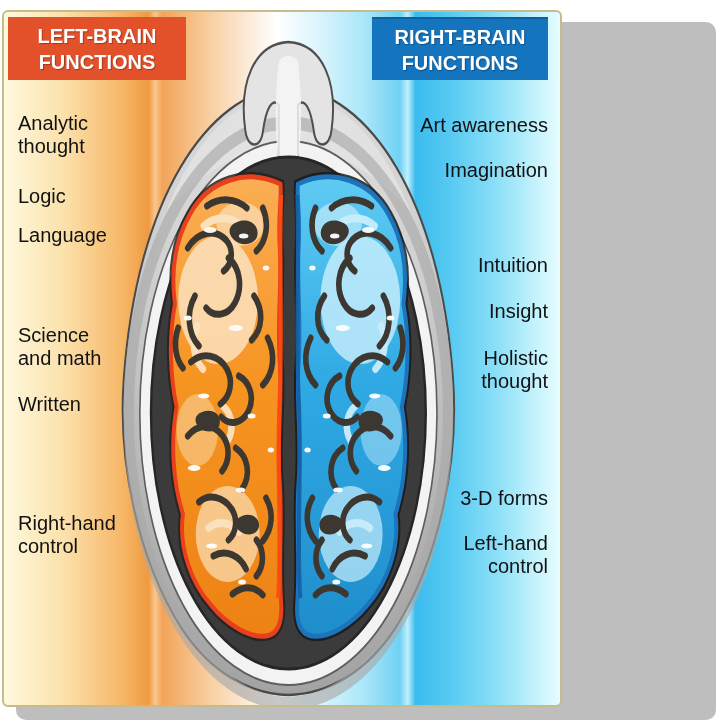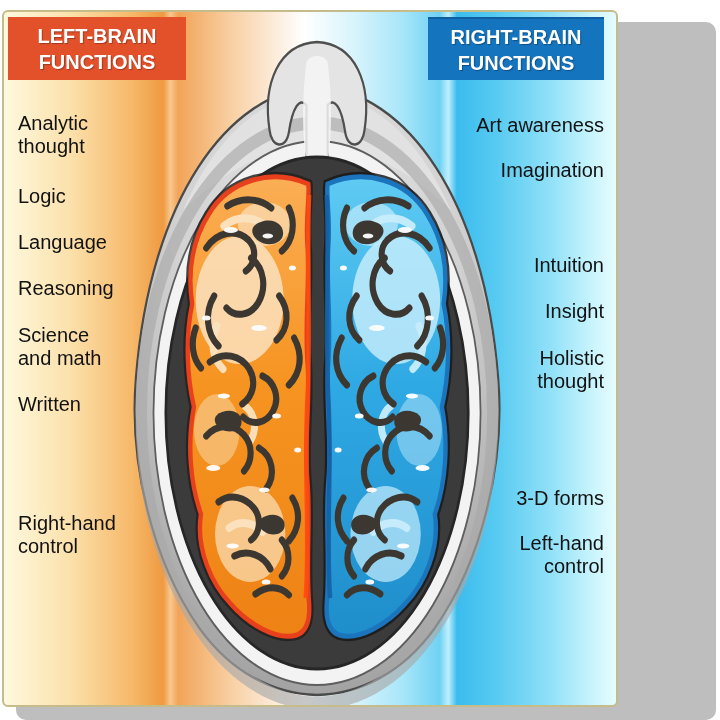--- a/index.html
+++ b/index.html
@@ -1,21 +1,21 @@
 <!DOCTYPE html>
 <html><head>
 <meta charset="utf-8">
 <title>Left-Brain vs Right-Brain Functions</title>
 <style>
   html,body{margin:0;padding:0;}
   .page{position:relative;width:720px;height:720px;background:#FFFFFF;overflow:hidden;
         font-family:"Liberation Sans",sans-serif;}
   .card-shadow{position:absolute;left:16px;top:22px;width:700px;height:698px;
         background:#BEBEBE;border-radius:10px;}
-  .card{position:absolute;left:2px;top:10px;width:616px;height:697px;box-sizing:border-box;
+  .card{position:absolute;left:2px;top:10px;width:560px;height:697px;box-sizing:border-box;
         border:2px solid #C6BC8B;border-radius:6px;overflow:hidden;
         background:linear-gradient(90deg,
           #FEF9DE 0%, #FBE0AA 11%, #F6B869 21%, #EF9A41 26%,
           #F8C78D 27.2%, #F2A458 28.5%, #F8CFA2 37%, #FFFFFF 49%,
           #D9F4FC 57%, #A9E6F9 65%, #6FD2F3 71.2%, #BFEFFC 72.6%,
           #3BBCEE 74%, #55C9F1 80%, #8EE0F8 89%, #C8F4FD 96%, #E6FCFF 100%);}
   svg.illus{position:absolute;left:0;top:0;width:100%;height:100%;}
   .header{position:absolute;display:flex;align-items:center;justify-content:center;
         color:#FFFFFF;font-weight:700;font-size:20px;line-height:26px;text-align:center;
         white-space:pre-line;text-shadow:1px 1px 1px rgba(0,0,0,0.3);}
@@ -155,22 +155,21 @@
     </svg>
 
     <div class="header left">LEFT-BRAIN
 FUNCTIONS</div>
     <div class="header right">RIGHT-BRAIN
 FUNCTIONS</div>
 
     <div class="fn l" style="top:100px">Analytic
 thought</div>
     <div class="fn l" style="top:173px">Logic</div>
-    <div class="fn l" style="top:219px">Language</div>
-    <div class="fn l" style="top:265px">Reasoning</div>
+    <div class="fn l" style="top:212px">Language</div>
     <div class="fn l" style="top:312px">Science
 and math</div>
     <div class="fn l" style="top:381px">Written</div>
     <div class="fn l" style="top:500px">Right-hand
 control</div>
 
     <div class="fn r" style="top:102px">Art awareness</div>
     <div class="fn r" style="top:147px">Imagination</div>
     <div class="fn r" style="top:242px">Intuition</div>
     <div class="fn r" style="top:288px">Insight</div>

